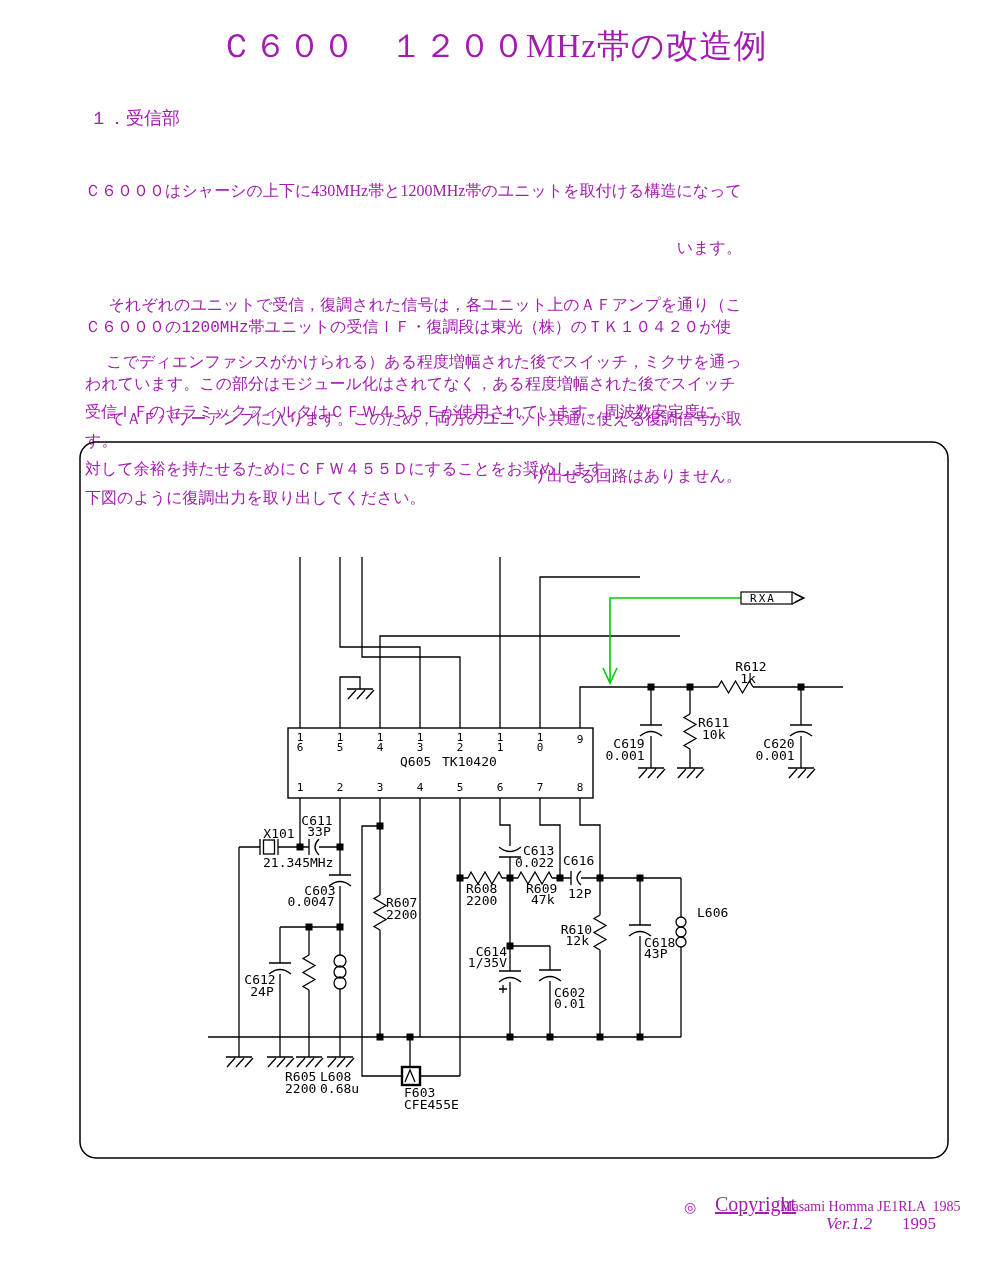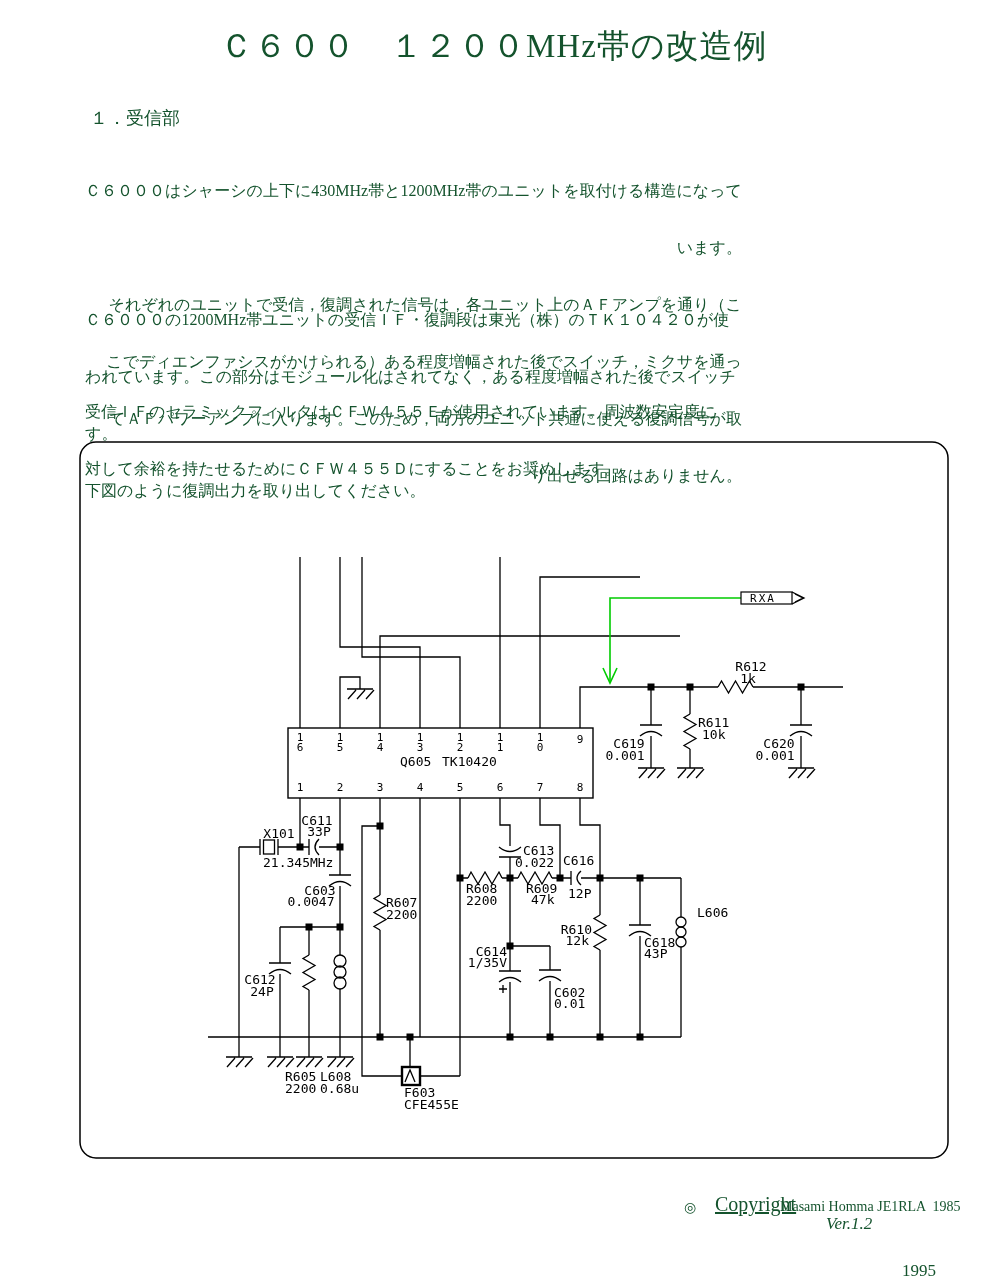--- a/index.html
+++ b/index.html
@@ -1,36 +1,36 @@
 <!DOCTYPE html>
 <html><head>
 <meta charset="utf-8">
 <style>
   html,body{margin:0;padding:0;background:#fff;}
   #page{position:relative;width:1000px;height:1280px;background:#ffffff;overflow:hidden;
-        font-family:"Liberation Serif","DejaVu Serif",serif;color:#14532d;}
+        font-family:"Liberation Serif","DejaVu Serif",serif;color:#a21caf;}
   #doc-title{position:absolute;left:220px;top:24px;font-size:33px;letter-spacing:1px;white-space:pre;}
   #section-heading{position:absolute;left:90px;top:106px;font-size:18px;white-space:pre;}
   .para{position:absolute;left:85px;font-size:16px;line-height:19px;white-space:pre;}
   #para1{top:143px;text-align:right;}
-  #para2{top:272px;}
+  #para2{top:281px;font-family:Liberation Mono, monospace;}
   #para3{top:364px;}
   .para div{height:19px;}
   svg text{font-family:"DejaVu Sans Mono","Liberation Mono",monospace;font-size:13px;fill:#000;}
   svg text.pin{font-size:11px;}
   svg text.flag{font-size:11px;letter-spacing:2px;}
   .wire{stroke:#000;stroke-width:1.3;fill:none;}
   .sym{stroke:#000;stroke-width:1.3;fill:none;}
   .green{stroke:#00cc00;stroke-width:1.6;fill:none;}
   .footer-el{position:absolute;white-space:pre;}
   #copyright-symbol{left:684px;top:1199px;font-size:14px;}
   #copyright-word{left:715px;top:1193px;font-size:20px;text-decoration:underline;}
   #copyright-name{left:780px;top:1199px;font-size:14px;}
   #version-text{left:826px;top:1214px;font-size:17px;font-style:italic;}
-  #year2-text{left:902px;top:1214px;font-size:17px;margin-top:47px;}
+  #year2-text{left:902px;top:1214px;font-size:17px;}
 </style>
 </head>
 <body>
 
 <div id="page">
 
   <div id="doc-title">Ｃ６００　１２００MHz帯の改造例</div>
   <div id="section-heading">１．受信部</div>
 
   <div id="para1" class="para">

